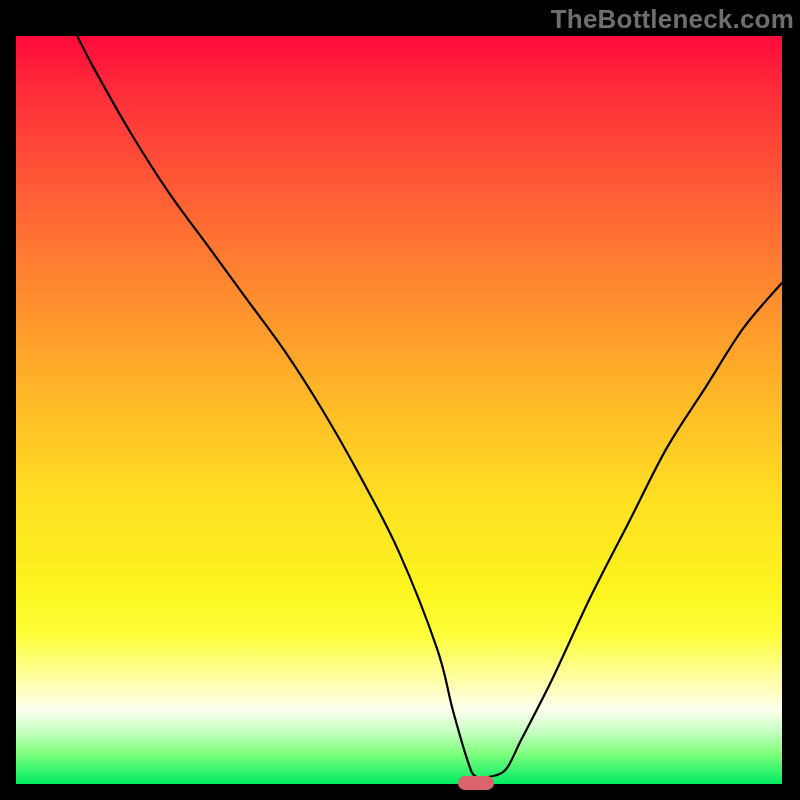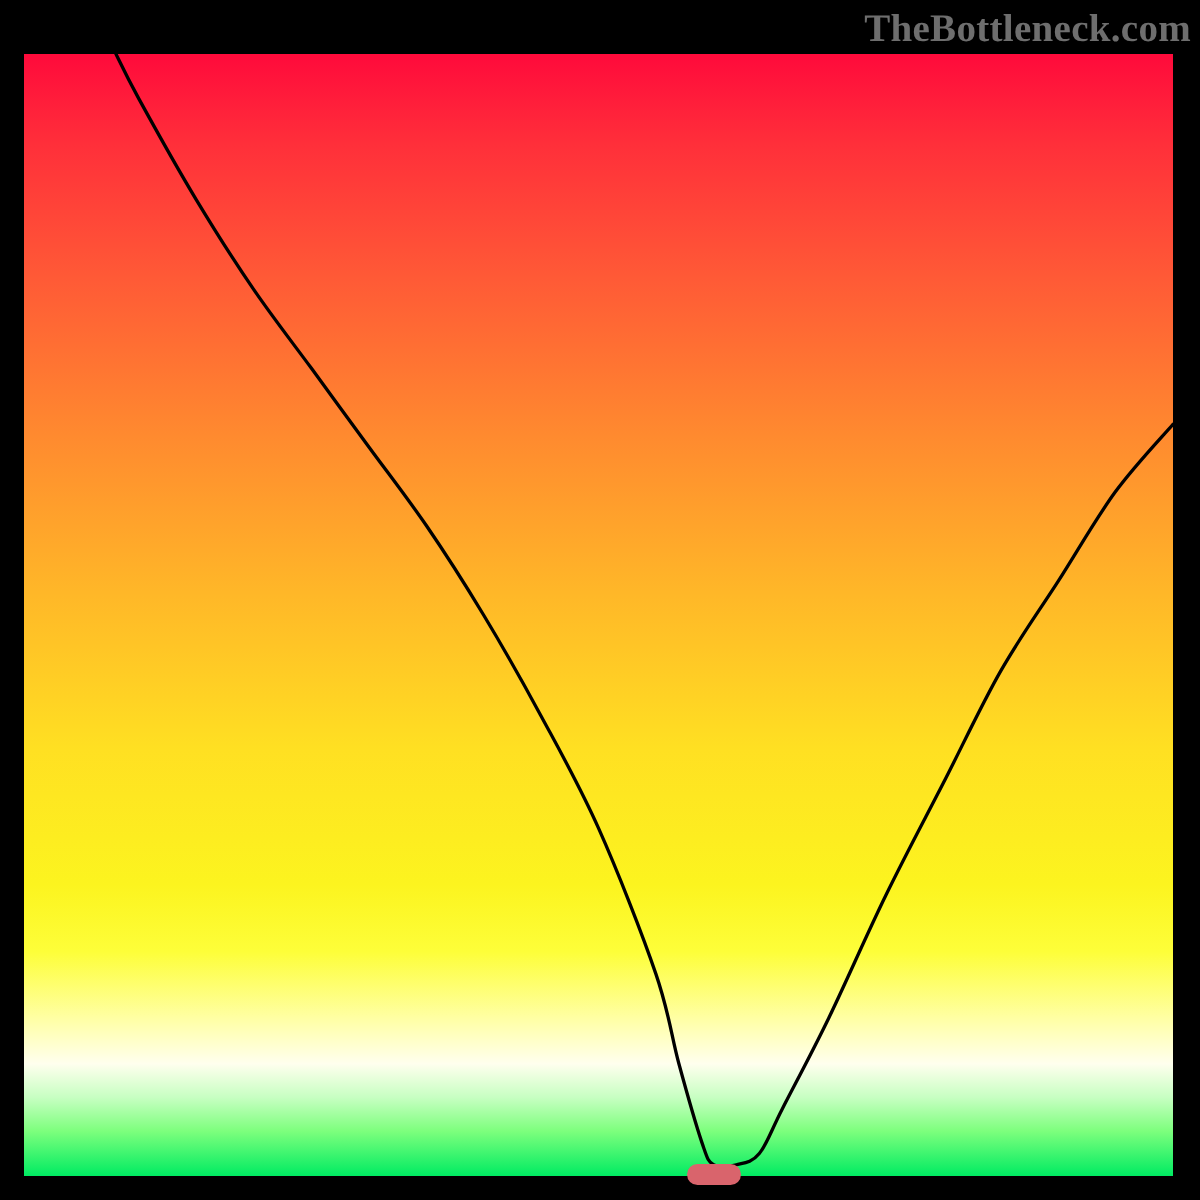--- a/index.html
+++ b/index.html
@@ -33,21 +33,21 @@
       #ffffee 90%,
       #c7ffc2 93%,
       #7dff7d 96%,
       #00eb62 100%
     );
   }
   .attribution {
     position: absolute;
     right: 6px;
     top: 4px;
-    font-family: Liberation Serif, serif;
+    font-family: Liberation Sans, sans-serif;
     font-size: 26px;
     font-weight: 600;
     color: #6e6e6e;
     letter-spacing: 0.2px;
   }
   .curve {
     position: absolute;
     inset: 0;
   }
   .target-marker {

